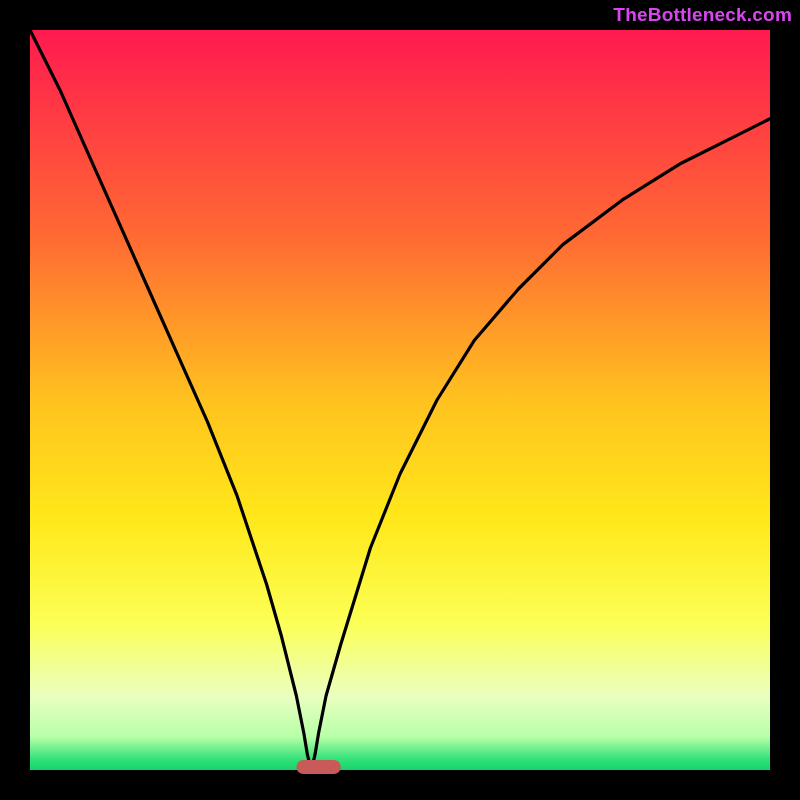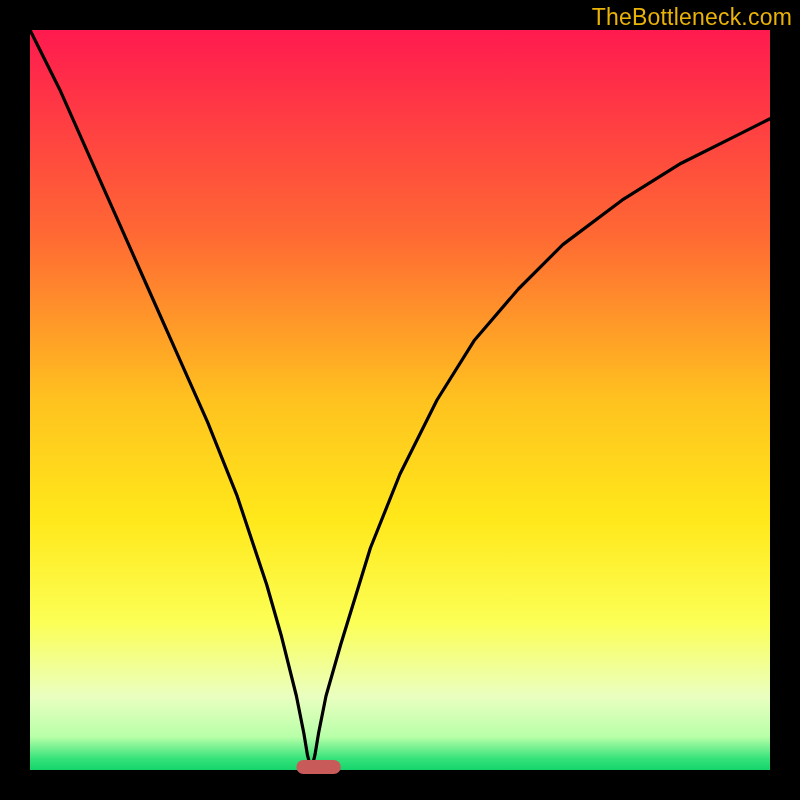--- a/index.html
+++ b/index.html
@@ -15,23 +15,23 @@
     position: absolute;
     top: 0; left: 0;
     width: 800px;
     height: 800px;
     background: #000;
   }
   .watermark {
     position: absolute;
     top: 4px;
     right: 8px;
-    color: #eab308;
-    font-size: 23px;
-    font-weight: 400;
+    color: #d946ef;
+    font-size: 19px;
+    font-weight: 700;
     letter-spacing: 0.2px;
     user-select: none;
   }
   svg {
     position: absolute;
     top: 0; left: 0;
   }
 </style>
 </head>
 <body>

